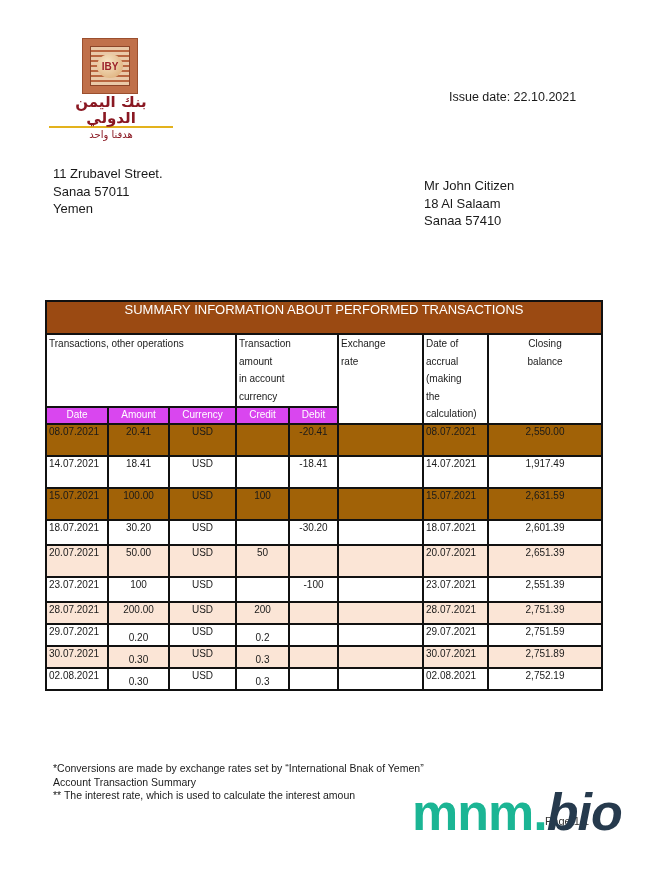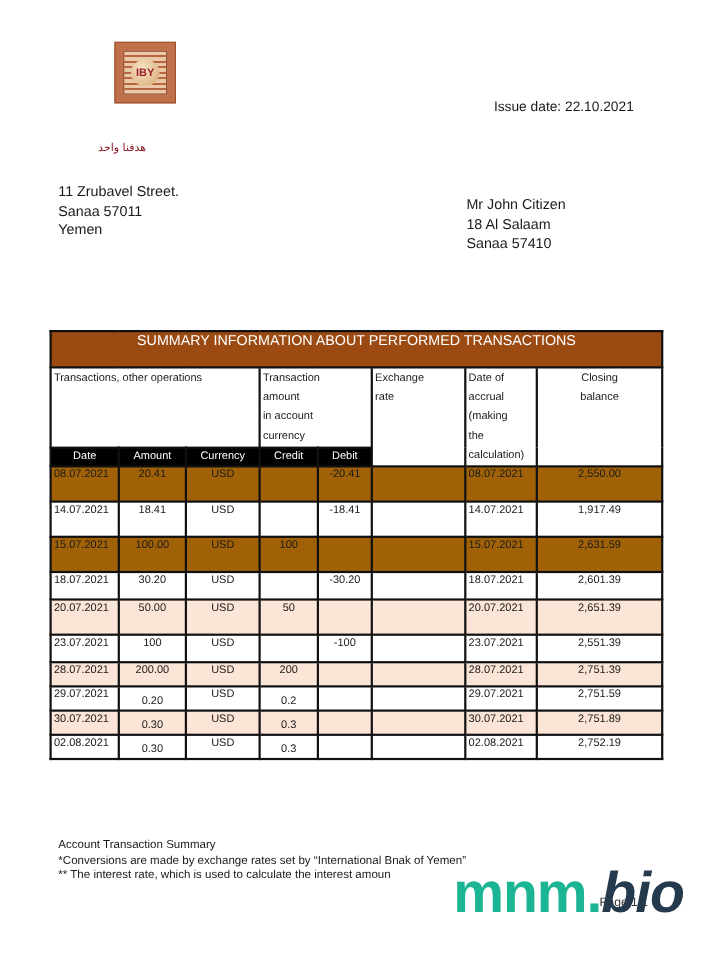--- a/index.html
+++ b/index.html
@@ -1,21 +1,21 @@
 <!DOCTYPE html>
 <html><head>
 <meta charset="utf-8">
 <style>
   html, body { margin: 0; padding: 0; background: #ffffff; }
   body { width: 659px; height: 877px; position: relative; overflow: hidden;
          font-family: "Liberation Sans", sans-serif; color: #1a1a1a; }
 
   .logo { position: absolute; left: 47px; top: 38px; width: 128px; height: 106px; }
   .logo-square { position: absolute; left: 35px; top: 0; width: 56px; height: 56px;
-                 background: #c0704a; border: 1px solid #9b4f2e; box-sizing: border-box; margin-left: 22px; }
+                 background: #c0704a; border: 1px solid #9b4f2e; box-sizing: border-box; }
   .logo-inner { position: absolute; left: 7px; top: 7px; width: 40px; height: 40px;
                 background: repeating-linear-gradient(0deg, #e9c9a8 0 3px, #b96640 3px 5px),
                             #e9c9a8; border: 1px solid #8c4529; box-sizing: border-box; }
   .logo-ball { position: absolute; left: 6px; top: 7px; width: 26px; height: 24px; border-radius: 50%;
                background: radial-gradient(circle at 40% 35%, #f8e6c8, #d9a66e);
                display: flex; align-items: center; justify-content: center;
                font-weight: bold; font-size: 10px; color: #9b1f2a; }
   .logo-arabic { position: absolute; left: 2px; top: 56px; width: 124px; text-align: center;
                  font-family: "DejaVu Sans", sans-serif; font-weight: bold; font-size: 15px;
                  color: #8a1822; line-height: 16px; direction: rtl;
@@ -33,21 +33,21 @@
   .sender { left: 53px; top: 165px; }
   .recipient { left: 424px; top: 177px; }
 
   table.summary { position: absolute; left: 45px; top: 300px; width: 556px;
                   border-collapse: collapse; font-size: 10px; table-layout: fixed; }
   table.summary td { border: 2px solid #111; padding: 0 2px; vertical-align: top; }
   .title-row td { background: #9b4a12; color: #ffffff; font-size: 13px; text-align: center;
                   height: 31px; vertical-align: middle; }
   .head-row td { line-height: 17.5px; height: 70px; padding-top: 1px; }
   .sub-row td { height: 14px; line-height: 14px; }
-  .sub-row td.brown { background: #000000; color: #fff; text-align: center; }
+  .sub-row td.brown { background: #d946ef; color: #fff; text-align: center; }
   .c { text-align: center; }
   .data-row td { line-height: 14px; padding-top: 3px; }
   .r-tall td { height: 30px; }
   .r-mid td { height: 23px; }
   .r-short td { height: 20px; }
   .shade-a td { background: #a16207; }
   .shade-b td { background: #fbe5d6; }
   .shade-w td { background: #ffffff; }
   td.low { vertical-align: bottom !important; padding-bottom: 1px; padding-top: 0 !important; }
 
@@ -60,20 +60,21 @@
 </style>
 </head>
 <body>
 
 <div class="logo">
   <div class="logo-square">
     <div class="logo-inner">
       <div class="logo-ball">IBY</div>
     </div>
   </div>
+  <div class="logo-arabic">بنك اليمن الدولي</div>
   <div class="logo-slogan">هدفنا واحد</div>
 </div>
 
 <div class="issue-date">Issue date: 22.10.2021</div>
 
 <div class="address sender">
   <div>11 Zrubavel Street.</div>
   <div>Sanaa  57011</div>
   <div>Yemen</div>
 </div>
@@ -229,20 +230,20 @@
         <td class="c low">0.3</td>
         <td class="c"></td>
         <td class=""></td>
         <td class="">02.08.2021</td>
         <td class="c">2,752.19</td>
       </tr>
     </tbody>
 </table>
 
 <div class="footer">
+  <div>*Conversions are made by exchange rates set by “International Bnak of Yemen”</div>
   <div>Account Transaction Summary</div>
-  <div>*Conversions are made by exchange rates set by “International Bnak of Yemen”</div>
   <div>** The interest rate, which is used to calculate the interest amoun</div>
 </div>
 <div class="page-no">Page 1/1</div>
 <div class="watermark">
   <span class="wm-a">mnm.</span><span class="wm-b">bio</span>
 </div>
 
 </body></html>

